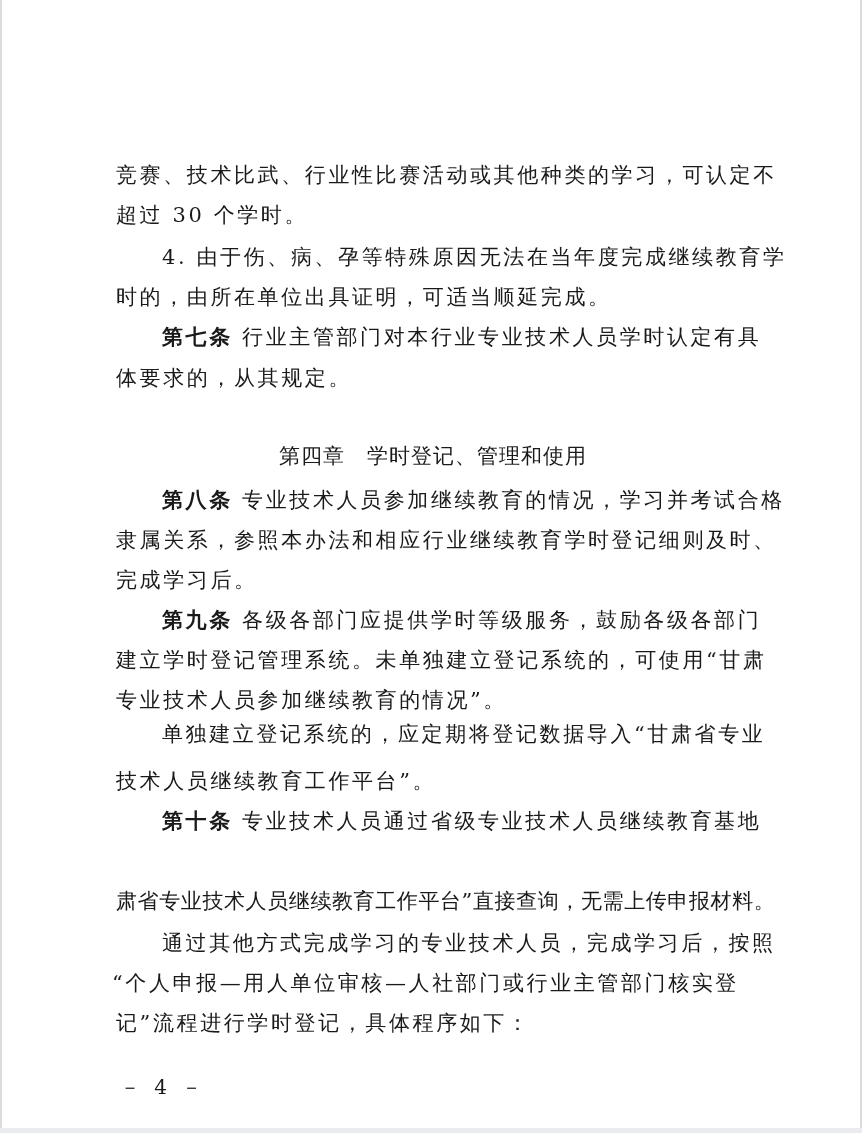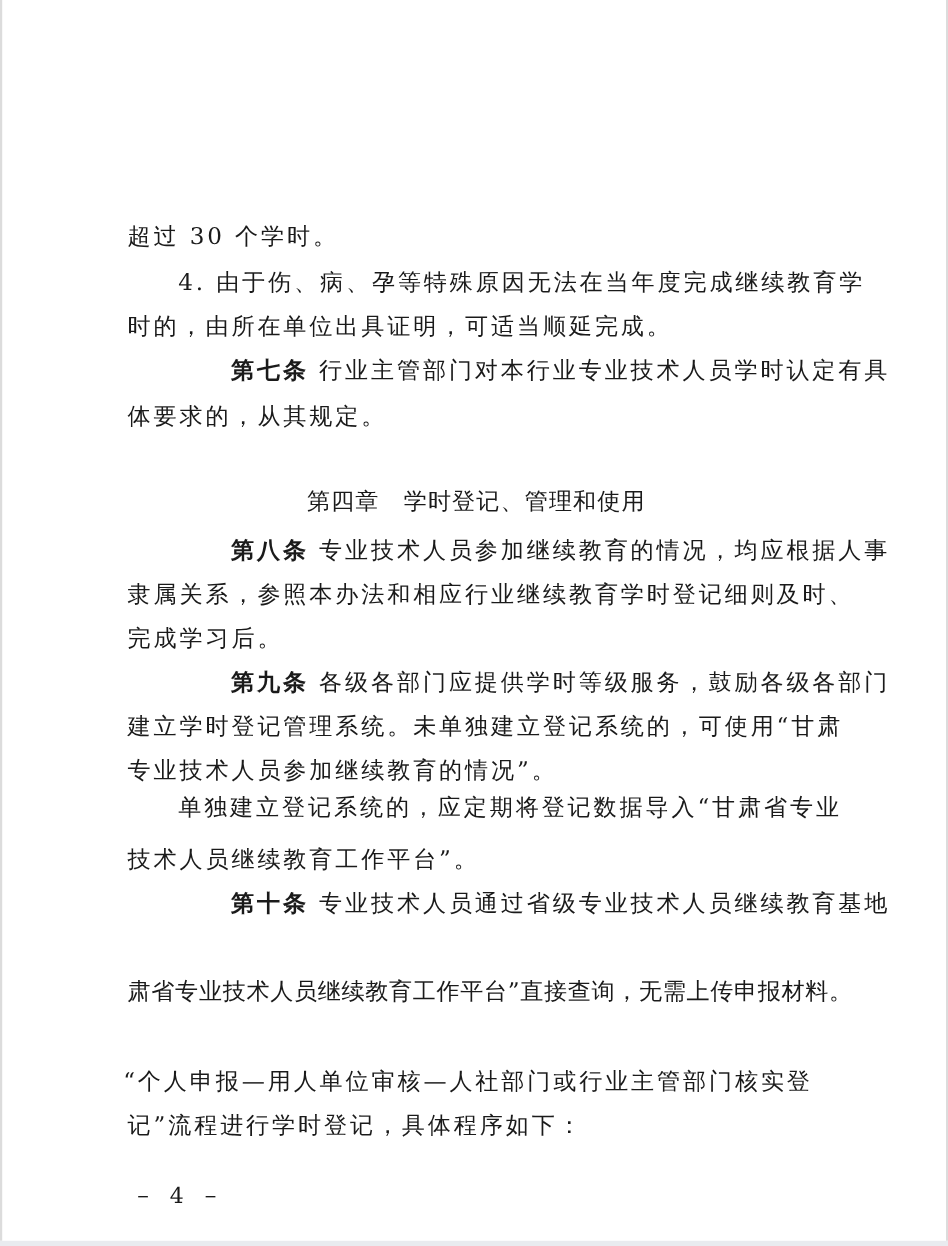--- a/index.html
+++ b/index.html
@@ -11,54 +11,56 @@
     position: absolute; left: 0; top: 0; width: 862px; height: 1128px;
     background: #ffffff;
     border-left: 2px solid #dcdcdc; border-right: 2px solid #dcdcdc; box-sizing: border-box;
   }
   .bottom-strip { position: absolute; left: 0; bottom: 0; width: 862px; height: 5px; background: #e9ebef; }
   .line {
     position: absolute; left: 114px; width: 640px;
     font-size: 21px; line-height: 28px; letter-spacing: 2.6px; white-space: nowrap;
   }
   .indent { left: 160px; }
-  .bold { font-weight: bold; font-family: Liberation Mono, monospace; margin-left: 48px; }
+  .bold { font-weight: bold; font-family: Liberation Mono, monospace; }
   .heading {
     position: absolute; left: 0; width: 862px; text-align: center; top: 441px;
     font-family: "DejaVu Sans", "Liberation Sans", sans-serif; font-size: 21px; line-height: 30px; letter-spacing: 1px;
   }
   .page-num { position: absolute; left: 118px; top: 1074px; font-size: 20px; letter-spacing: 4px; }
 </style>
 </head>
 <body>
 
 <div class="page">
 
+  <div class="line" style="top:161px">竞赛、技术比武、行业性比赛活动或其他种类的学习，可认定不</div>
   <div class="line" style="top:201px">超过 30 个学时。</div>
 
   <div class="line indent" style="top:243px">4. 由于伤、病、孕等特殊原因无法在当年度完成继续教育学</div>
   <div class="line" style="top:283px">时的，由所在单位出具证明，可适当顺延完成。</div>
 
   <div class="line indent" style="top:323px"><span class="bold">第七条</span><span> 行业主管部门对本行业专业技术人员学时认定有具</span></div>
   <div class="line" style="top:364px">体要求的，从其规定。</div>
 
   <div class="heading">第四章　学时登记、管理和使用</div>
 
-  <div class="line indent" style="top:486px"><span class="bold">第八条</span><span> 专业技术人员参加继续教育的情况，均应根据人事</span></div>
+  <div class="line indent" style="top:486px"><span class="bold">第八条</span><span> 专业技术人员参加继续教育的情况，学习并考试合格</span></div>
   <div class="line" style="top:526px">隶属关系，参照本办法和相应行业继续教育学时登记细则及时、</div>
   <div class="line" style="top:566px">完成学习后。</div>
 
   <div class="line" style="top:646px">建立学时登记管理系统。未单独建立登记系统的，可使用“甘肃</div>
   <div class="line indent" style="top:606px"><span class="bold">第九条</span><span> 各级各部门应提供学时等级服务，鼓励各级各部门</span></div>
   <div class="line" style="top:686px">专业技术人员参加继续教育的情况”。</div>
 
   <div class="line indent" style="top:720px">单独建立登记系统的，应定期将登记数据导入“甘肃省专业</div>
   <div class="line" style="top:767px">技术人员继续教育工作平台”。</div>
 
   <div class="line indent" style="top:807px"><span class="bold">第十条</span><span> 专业技术人员通过省级专业技术人员继续教育基地</span></div>
   <div class="line" style="top:887px; letter-spacing:0.6px">肃省专业技术人员继续教育工作平台”直接查询，无需上传申报材料。</div>
 
+  <div class="line indent" style="top:929px">通过其他方式完成学习的专业技术人员，完成学习后，按照</div>
   <div class="line" style="top:969px; left:110px">“个人申报—用人单位审核—人社部门或行业主管部门核实登</div>
   <div class="line" style="top:1009px">记”流程进行学时登记，具体程序如下：</div>
 
   <div class="page-num">－ 4 －</div>
 </div>
 <div class="bottom-strip"></div>
 
 </body></html>

